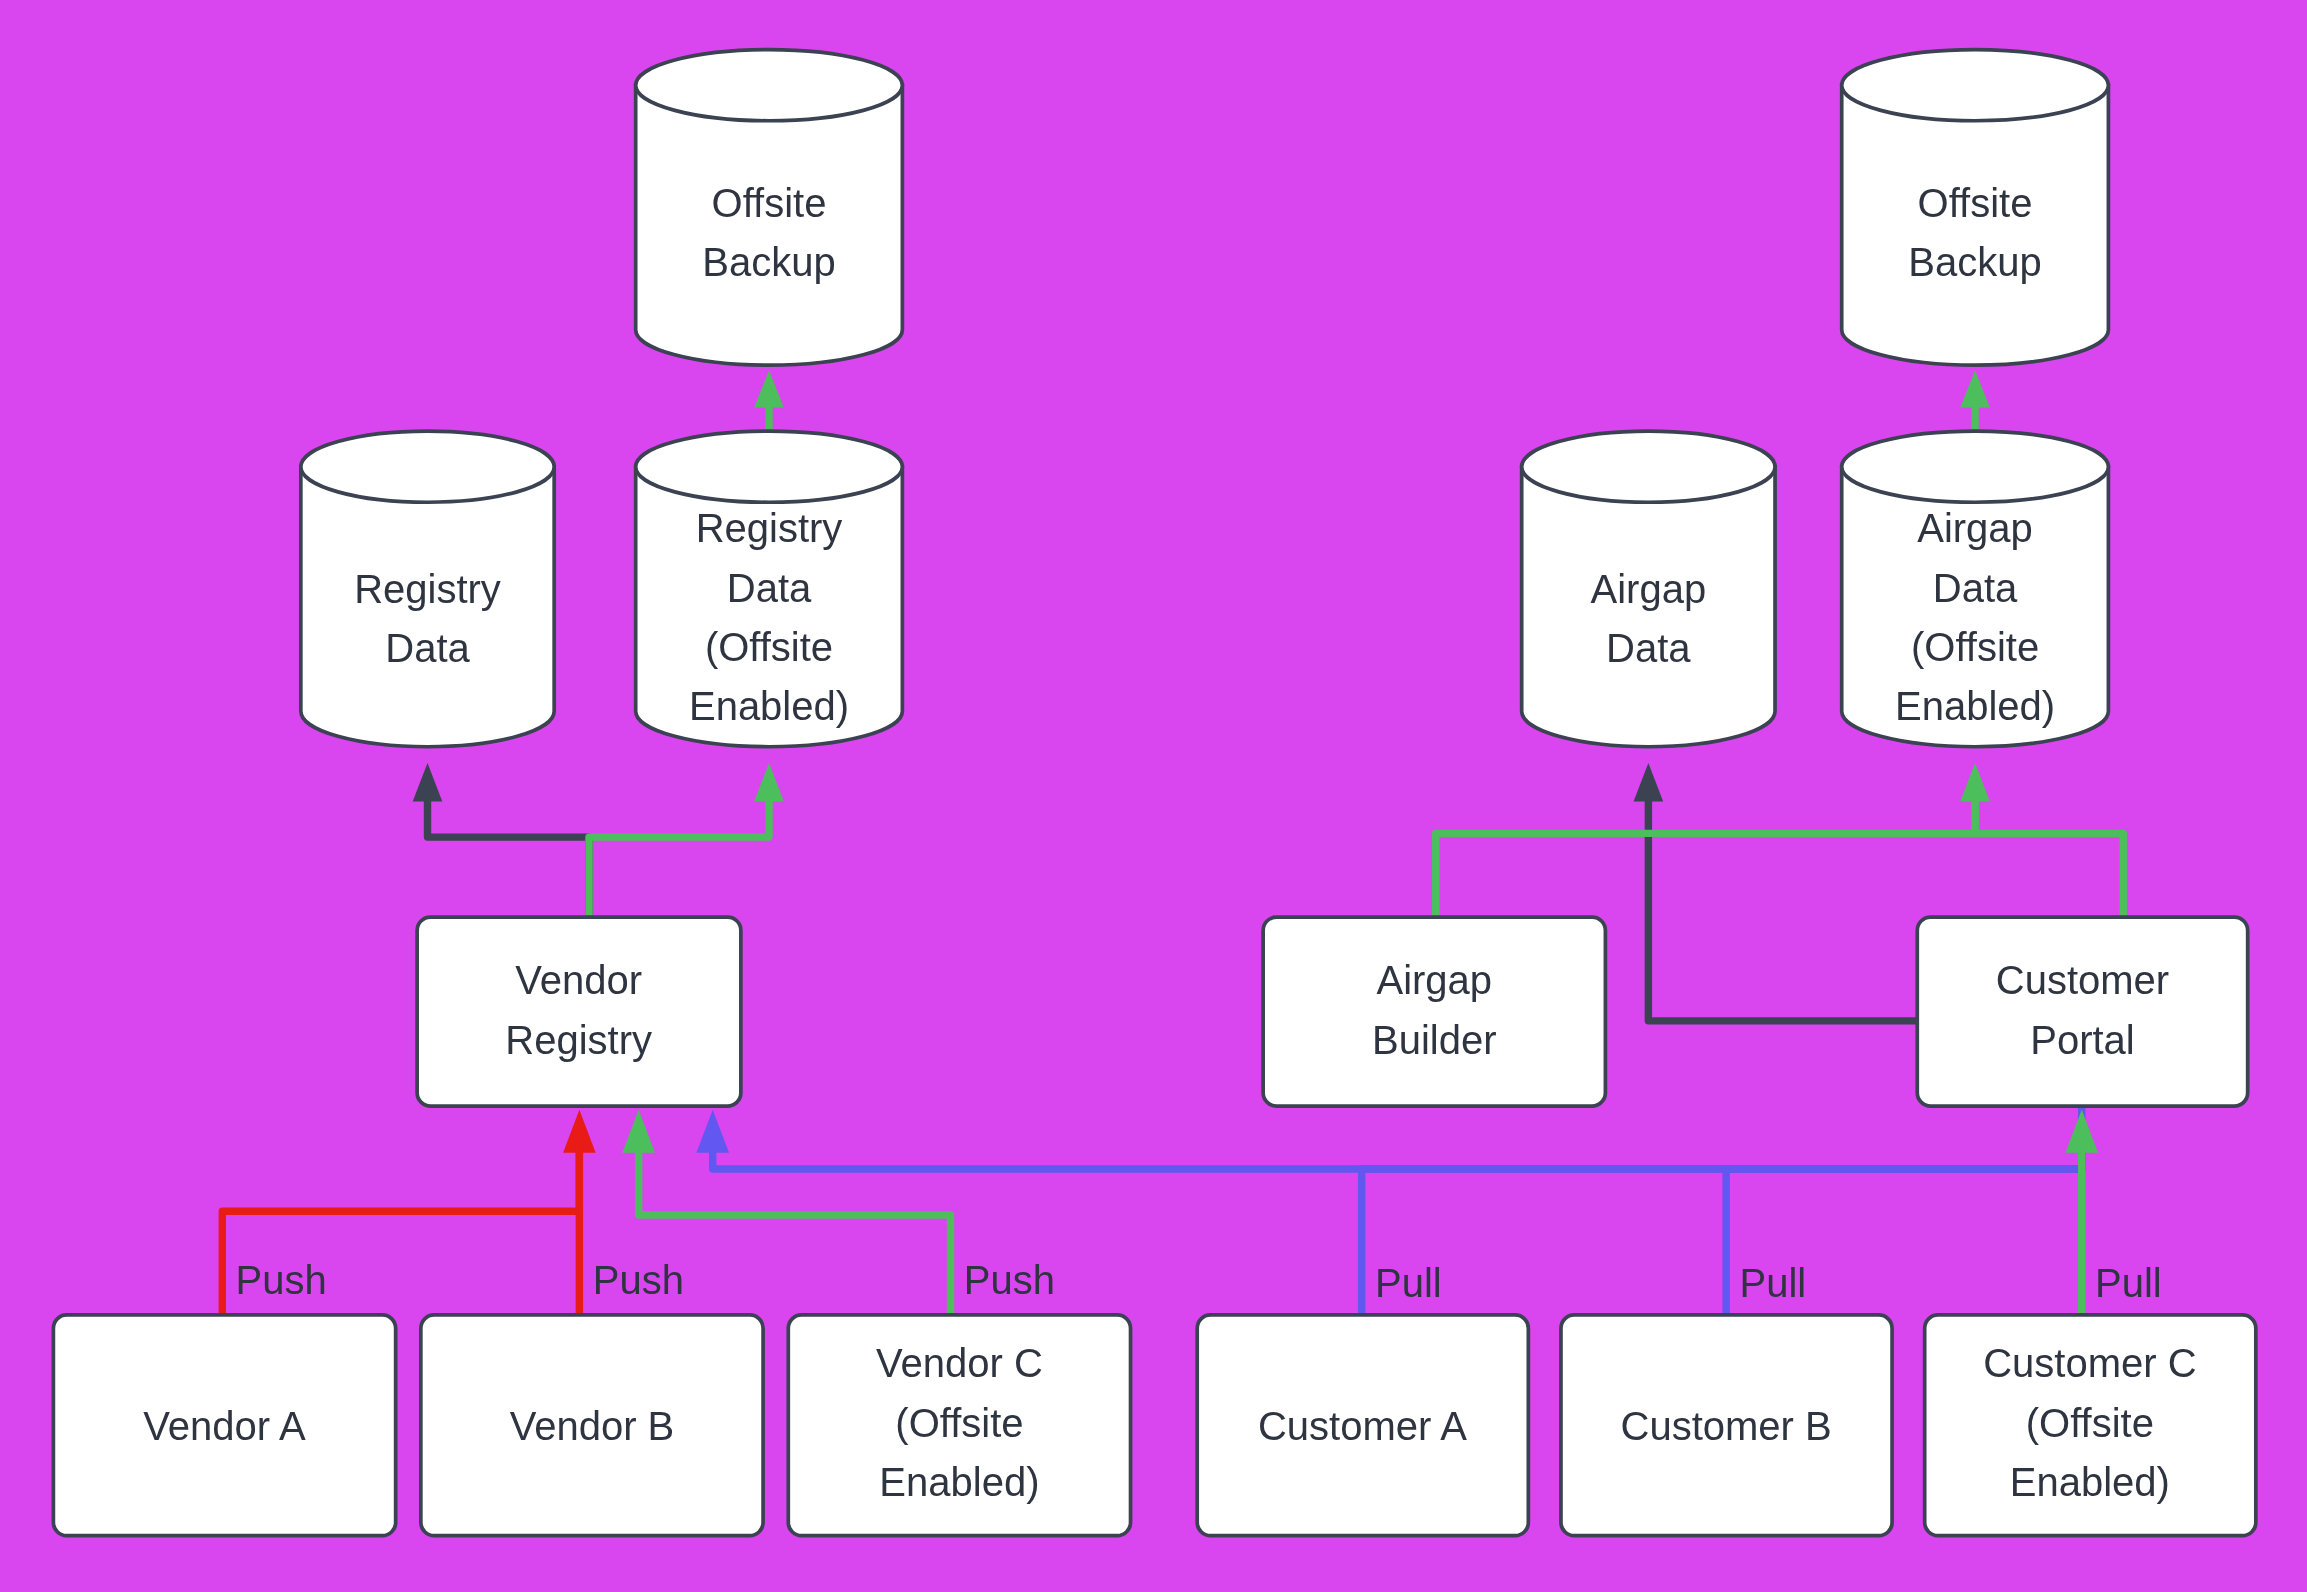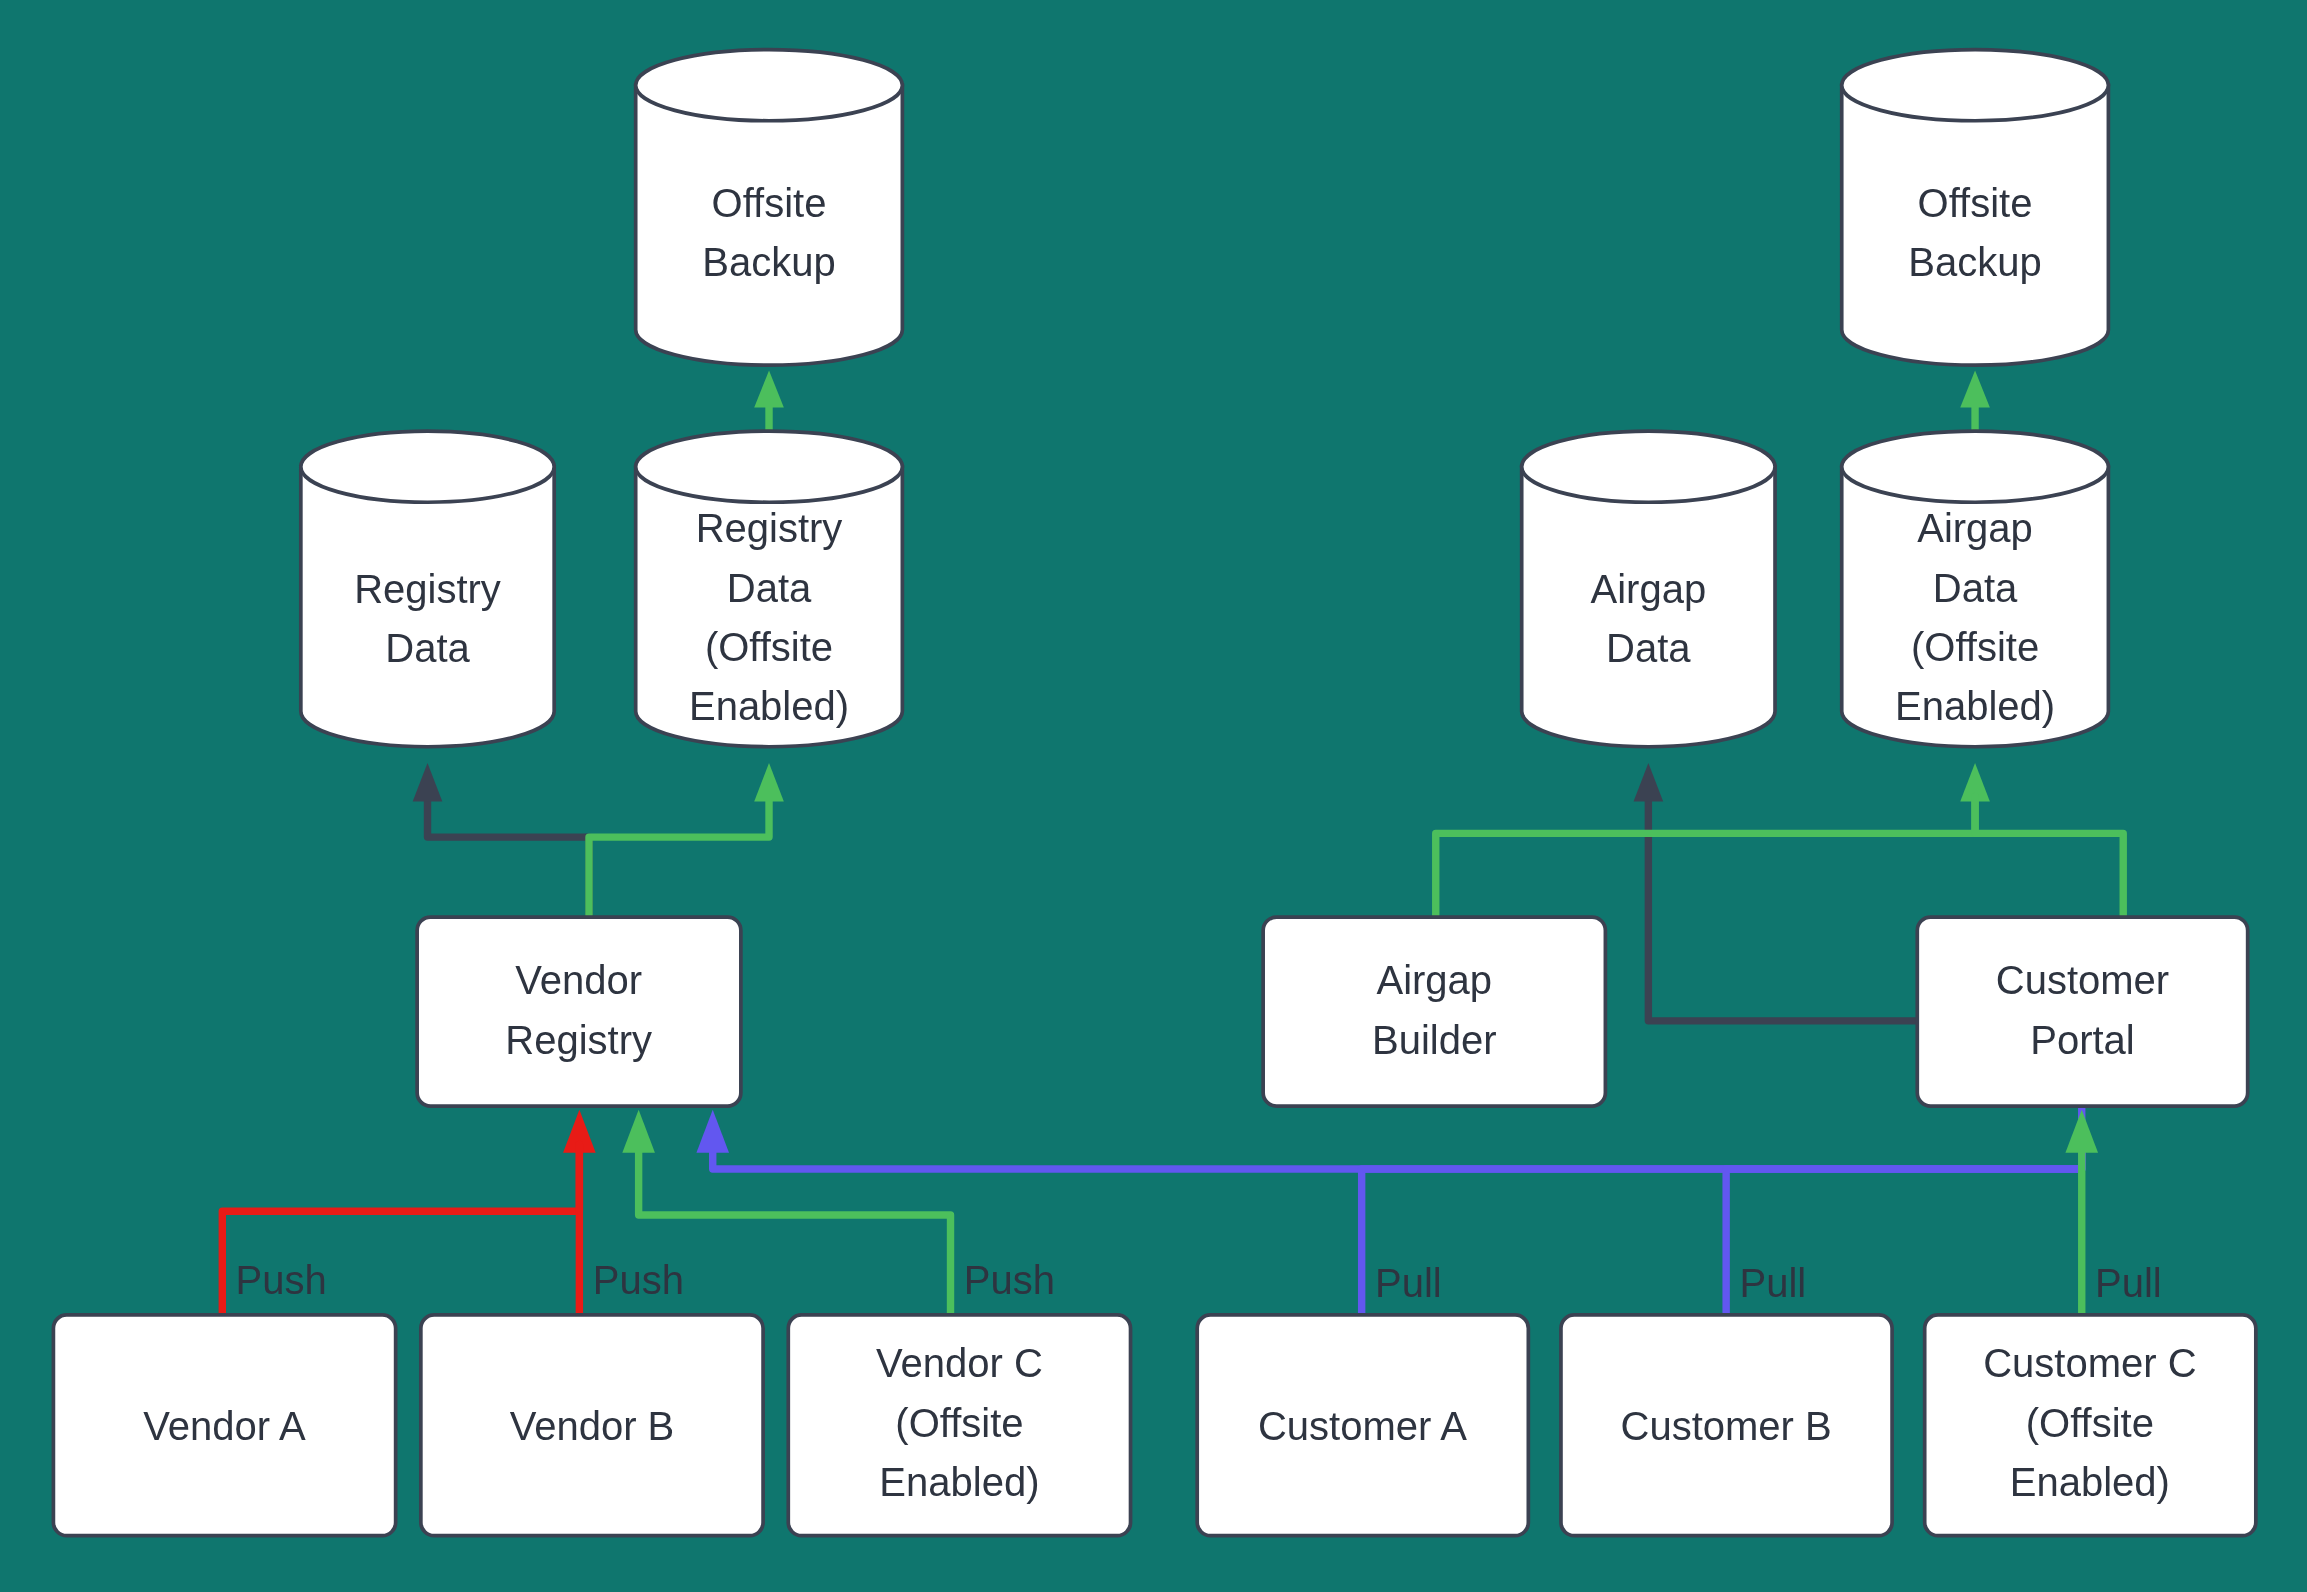--- a/index.html
+++ b/index.html
@@ -11,21 +11,21 @@
   body {
     width: 2307px;
     height: 1592px;
     font-family: "Liberation Sans", sans-serif;
     overflow: hidden;
   }
   #diagram-root {
     position: relative;
     width: 2307px;
     height: 1592px;
-    background: #0f766e;
+    background: #d946ef;
   }
   svg#diagram-canvas {
     position: absolute;
     top: 0;
     left: 0;
     width: 2307px;
     height: 1592px;
     display: block;
   }
   .node-shape {

